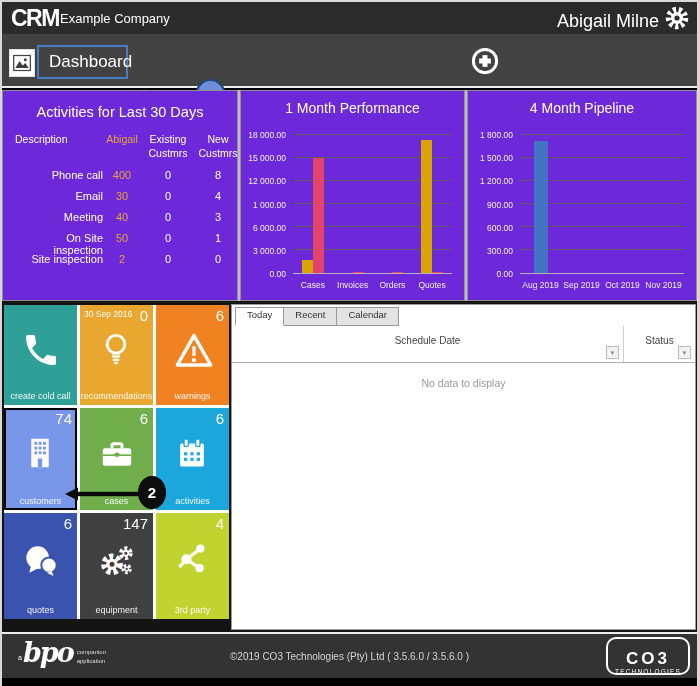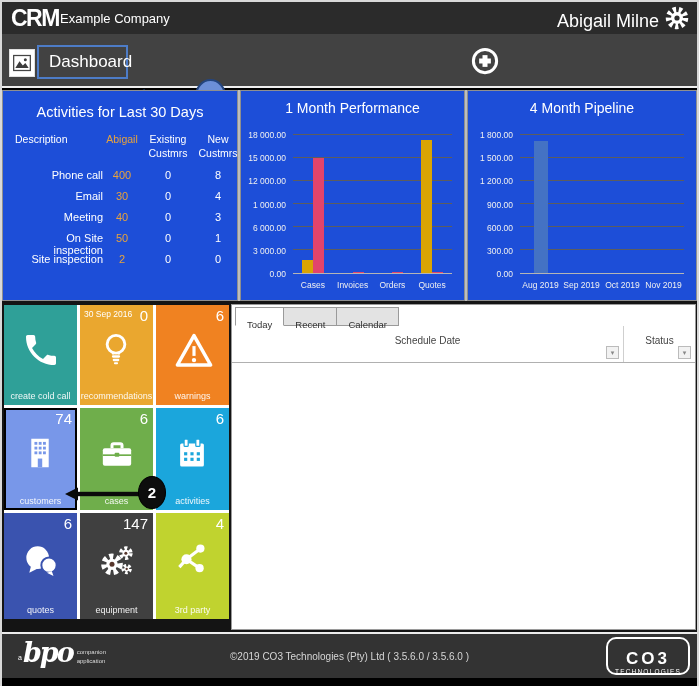--- a/index.html
+++ b/index.html
@@ -22,21 +22,21 @@
   .dash-btn { position:absolute; left:35px; top:11px; width:91px; height:34px; border:2px solid #4d7cc7; color:#fff; font-size:17px; display:flex; align-items:center; padding-left:10px; background:transparent; }
   .arrow1 { position:absolute; left:128px; top:54px; }
   .callout1 { position:absolute; left:193px; top:45px; width:31px; height:34px; border-radius:50%; background:#6c8fd8; border:2px solid #24457f; color:#fff; font-size:15px; font-weight:bold; display:flex; align-items:center; justify-content:center; }
   .plus-btn { position:absolute; left:468px; top:12px; width:30px; height:30px; cursor:pointer; }
   .searchbox { position:absolute; left:501px; top:12px; width:190px; height:30px; background:#3d3d3d; border:1px solid #cfcfcf; display:flex; align-items:center; }
   .searchbox input { flex:1; background:transparent; border:none; outline:none; color:#ccc; font-size:15px; padding:0 4px 0 7px; font-family:"Liberation Sans",sans-serif; }
   .searchbox input::placeholder { color:#8f8f8f; }
   .search-ic { width:22px; height:22px; margin-right:4px; }
   
   .panels { position:absolute; left:0; top:88px; width:695px; height:211px; display:flex; gap:2px; background:#bdbdbd; }
-  .panel { background:#1d4ed8; border:1px solid #8f8f8f; position:relative; height:211px; }
+  .panel { background:#6d28d9; border:1px solid #8f8f8f; position:relative; height:211px; }
   .panel-act  { width:236px; }
   .panel-perf { width:225px; }
   .panel-pipe { flex:1; }
   .act-title { text-align:center; margin-top:13px; color:#fff; font-size:14.5px; }
   .act-table { margin:13px 4px 0 10px; display:grid; grid-template-columns:90px 38px 54px 46px; }
   .act-h { color:#fff; font-size:10.5px; text-align:center; padding-bottom:9px; line-height:1.3; }
   .act-h.first { text-align:left; padding-left:2px; }
   .act-h.target { color:#e8a33c; }
   .act-c { color:#fff; font-size:11px; height:21px; text-align:center; }
   .act-c.desc { text-align:right;margin-left:8px; }
@@ -56,21 +56,21 @@
   .tiles { position:absolute; left:2px; top:4px; width:225px; display:grid; grid-template-columns:73px 73px 73px; grid-template-rows:100px 102px 106px; gap:3px; background:#fff; }
   .tile { position:relative; overflow:hidden; cursor:pointer; }
   .tile.hl { box-shadow:inset 0 0 0 2px #000; }
   .tile-date { position:absolute; left:4px; top:4px; font-size:8.5px; color:#fff; }
   .tile-count { position:absolute; right:5px; top:2px; font-size:15px; color:#fff; }
   .tile-icon { position:absolute; left:50%; top:45%; transform:translate(-50%,-50%); width:40px; height:40px; }
   .tile-label { position:absolute; bottom:4px; width:100%; text-align:center; font-size:9px; color:rgba(255,255,255,.92); }
   
   .detail { position:absolute; left:229px; top:3px; width:465px; height:326px; background:#fff; border:1px solid #9a9a9a; }
   .tabs { position:absolute; left:3px; top:2px; height:19px; display:flex; }
-  .tab { padding:11px 11px 2px; font-size:9.5px; color:#333; background:#e3e3e3; border:1px solid #9a9a9a; border-left:none; cursor:pointer;text-align:center; }
+  .tab { padding:1px 11px 2px; font-size:9.5px; color:#333; background:#e3e3e3; border:1px solid #9a9a9a; border-left:none; cursor:pointer;text-align:center; }
   .tab:first-child { border-left:1px solid #9a9a9a; }
   .tab.active { background:#fff; border-bottom-color:#fff; }
   .sched-header { position:absolute; left:0; top:21px; width:100%; height:37px; display:flex; border-bottom:1px solid #b0b0b0; }
   .col-date { flex:1; position:relative; }
   .col-status { width:72px; position:relative; border-left:1px solid #cfcfcf; }
   .col-label { position:absolute; width:100%; text-align:center; top:9px; font-size:10px; color:#444; }
   .filter-btn { position:absolute; right:4px; bottom:3px; width:13px; height:13px; background:#f2f2f2; border:1px solid #bbb; font-size:7px; color:#888; line-height:11px; text-align:center; cursor:pointer; }
   .empty-text { position:absolute; top:72px; width:100%; text-align:center; font-size:10.5px; color:#999; }
   
   .arrow2 { position:absolute; left:62px; top:484px; }
@@ -381,20 +381,21 @@
       <div class="sched-header">
         <div class="col-date">
           <div class="col-label">Schedule Date</div>
           <div class="filter-btn">▾</div>
         </div>
         <div class="col-status">
           <div class="col-label">Status</div>
           <div class="filter-btn">▾</div>
         </div>
       </div>
+      <div class="empty-text">No data to display</div>
     </div>
   </div>
 
   <svg class="arrow2" width="76" height="16" viewBox="0 0 76 16">
     <polygon points="1,8 14,1.5 14,14.5" fill="#0a0a0a"></polygon>
     <rect x="13" y="5.8" width="62" height="4.4" fill="#0a0a0a"></rect>
   </svg>
   <div class="callout2">2</div>
 
   <div class="footer">

